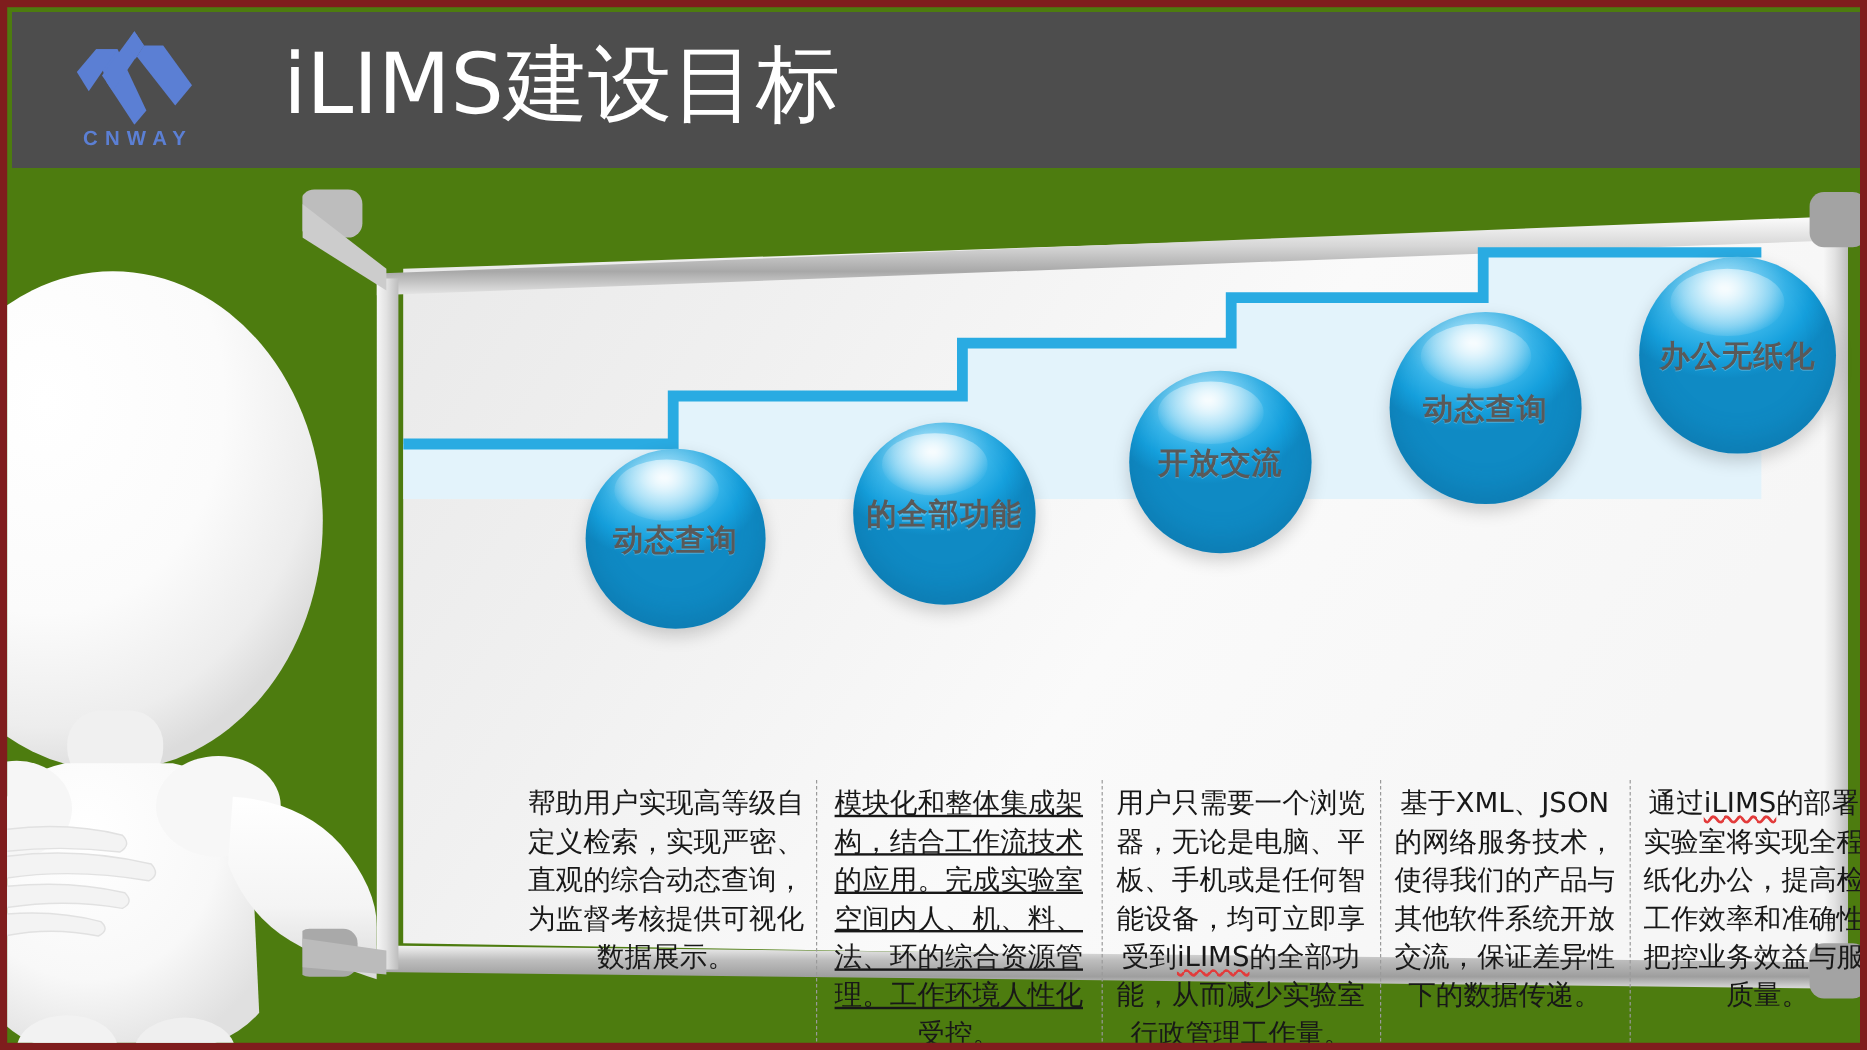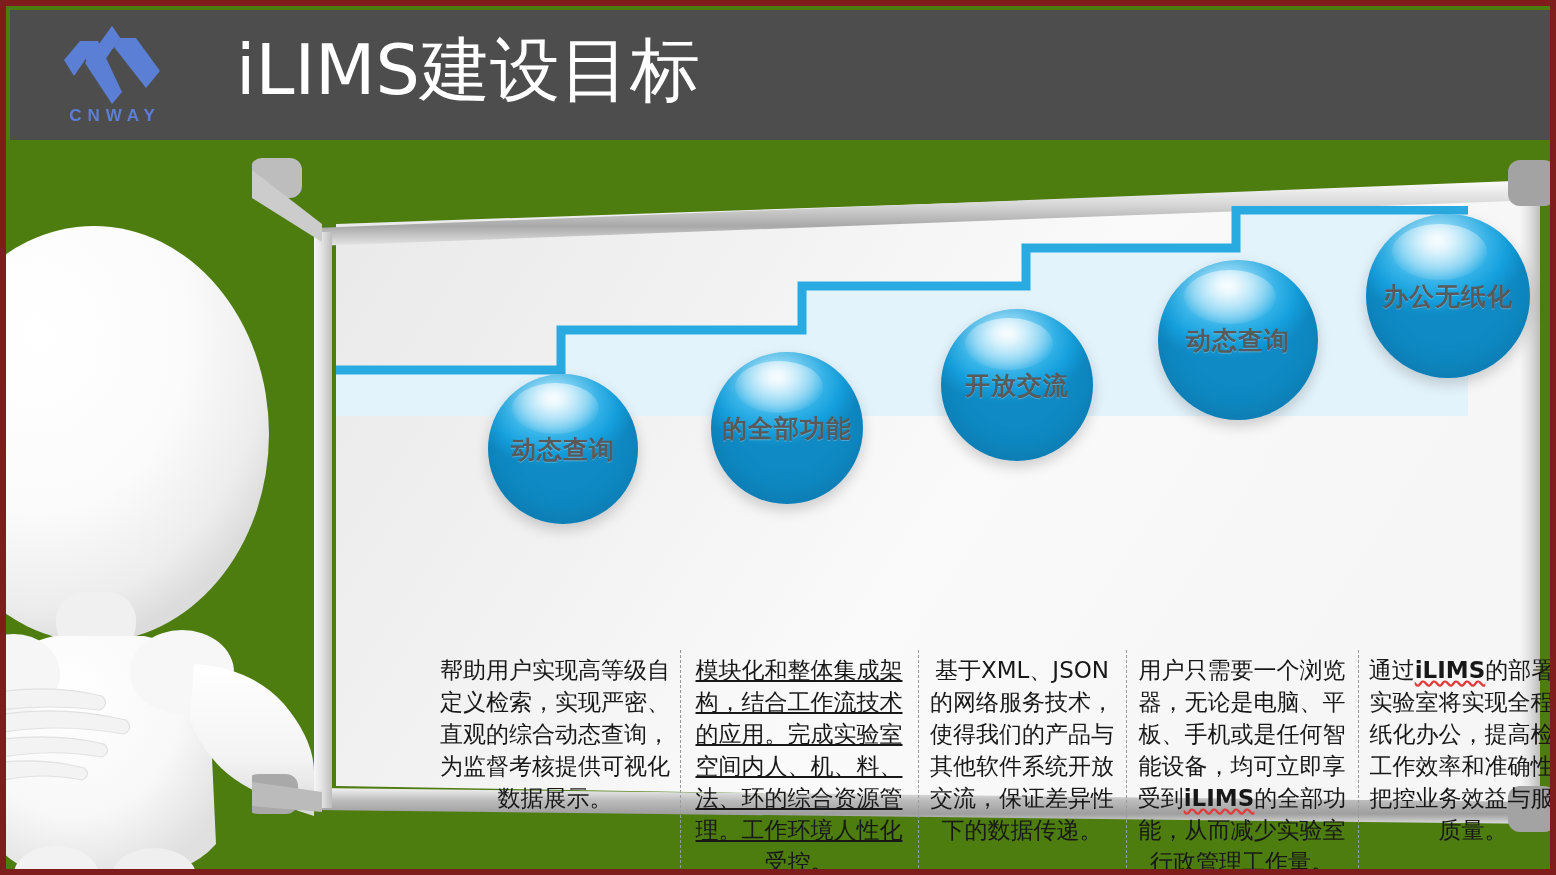--- a/index.html
+++ b/index.html
@@ -140,21 +140,20 @@
   }
   .col-1 { width: 250px; }
   .col-2 { width: 238px; text-decoration: underline; }
   .col-3 { width: 208px; }
   .col-4 { width: 232px; }
   .col-5 { width: 230px; }
 
   .spell {
     text-decoration: underline wavy #e23b3b;
     text-decoration-skip-ink: none;
-    font-weight: bold;
   }
 </style>
 </head>
 <body>
 
 <div id="slide">
 
   <div id="header">
     <div id="logo-wrap">
       <svg id="logo-mark" viewBox="0 0 108 80">
@@ -283,21 +282,21 @@
         <span class="sphere-label">动态查询</span>
       </div>
 
       <div class="sphere" style="left:1030px; top:8px; width:164px; height:164px;justify-content:center;">
         <span class="sphere-label">办公无纸化</span>
       </div>
 
       <div id="columns">
         <div class="col col-1">帮助用户实现高等级自定义检索，实现严密、直观的综合动态查询，为监督考核提供可视化数据展示。</div>
         <div class="col col-2">模块化和整体集成架构，结合工作流技术的应用。完成实验室空间内人、机、料、法、环的综合资源管理。工作环境人性化受控。</div>
+        <div class="col col-4"><span>用户只需要一个浏览器，无论是电脑、平板、手机或是任何智能设备，均可立即享受到</span><span class="spell">iLIMS</span><span>的全部功能，从而减少实验室行政管理工作量。</span></div>
         <div class="col col-3">基于XML、JSON的网络服务技术，使得我们的产品与其他软件系统开放交流，保证差异性下的数据传递。</div>
-        <div class="col col-4"><span>用户只需要一个浏览器，无论是电脑、平板、手机或是任何智能设备，均可立即享受到</span><span class="spell">iLIMS</span><span>的全部功能，从而减少实验室行政管理工作量。</span></div>
         <div class="col col-5"><span>通过</span><span class="spell">iLIMS</span><span>的部署，实验室将实现全程无纸化办公，提高检测工作效率和准确性，把控业务效益与服务质量。</span></div>
       </div>
 
     </div>
   </div>
 
 </div>
 
 </body></html>

